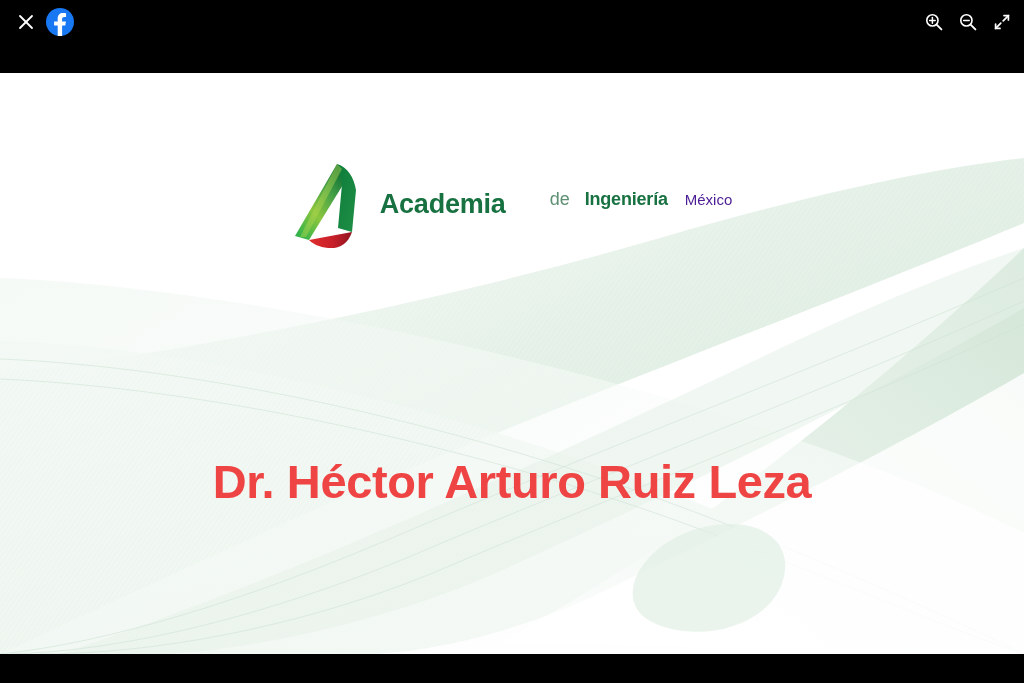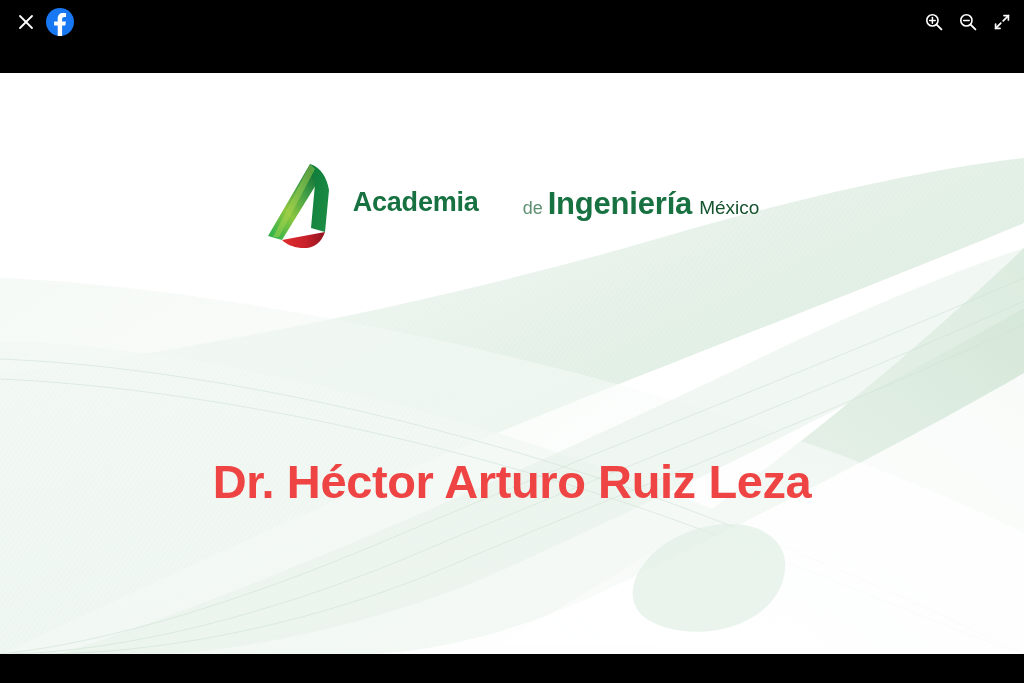--- a/index.html
+++ b/index.html
@@ -88,38 +88,38 @@
   }
   #logo-line-1 {
     font-size: 27px;
     font-weight: bold;
     color: #177141;
     letter-spacing: -0.2px;
   }
   #logo-line-2 {
     display: flex;
     align-items: baseline;
-    gap: 5px;
+    gap: 15px;
     margin-left: 44px;
   }
   #logo-de {
     font-size: 18px;
     font-weight: normal;
     color: #5d8f72;
   }
   #logo-ingenieria {
-    font-size: 31px;
+    font-size: 18px;
     font-weight: bold;
     color: #177141;
     letter-spacing: -0.2px;
   }
   #logo-mexico {
-    font-size: 19px;
+    font-size: 15px;
     font-weight: normal;
-    color: #14532d;
+    color: #4c1d95;
     margin-left: 2px;
   }
 
   
   #slide-heading {
     position: absolute;
     left: 62px;
     top: 224px;
     width: 900px;
     text-align: center;

